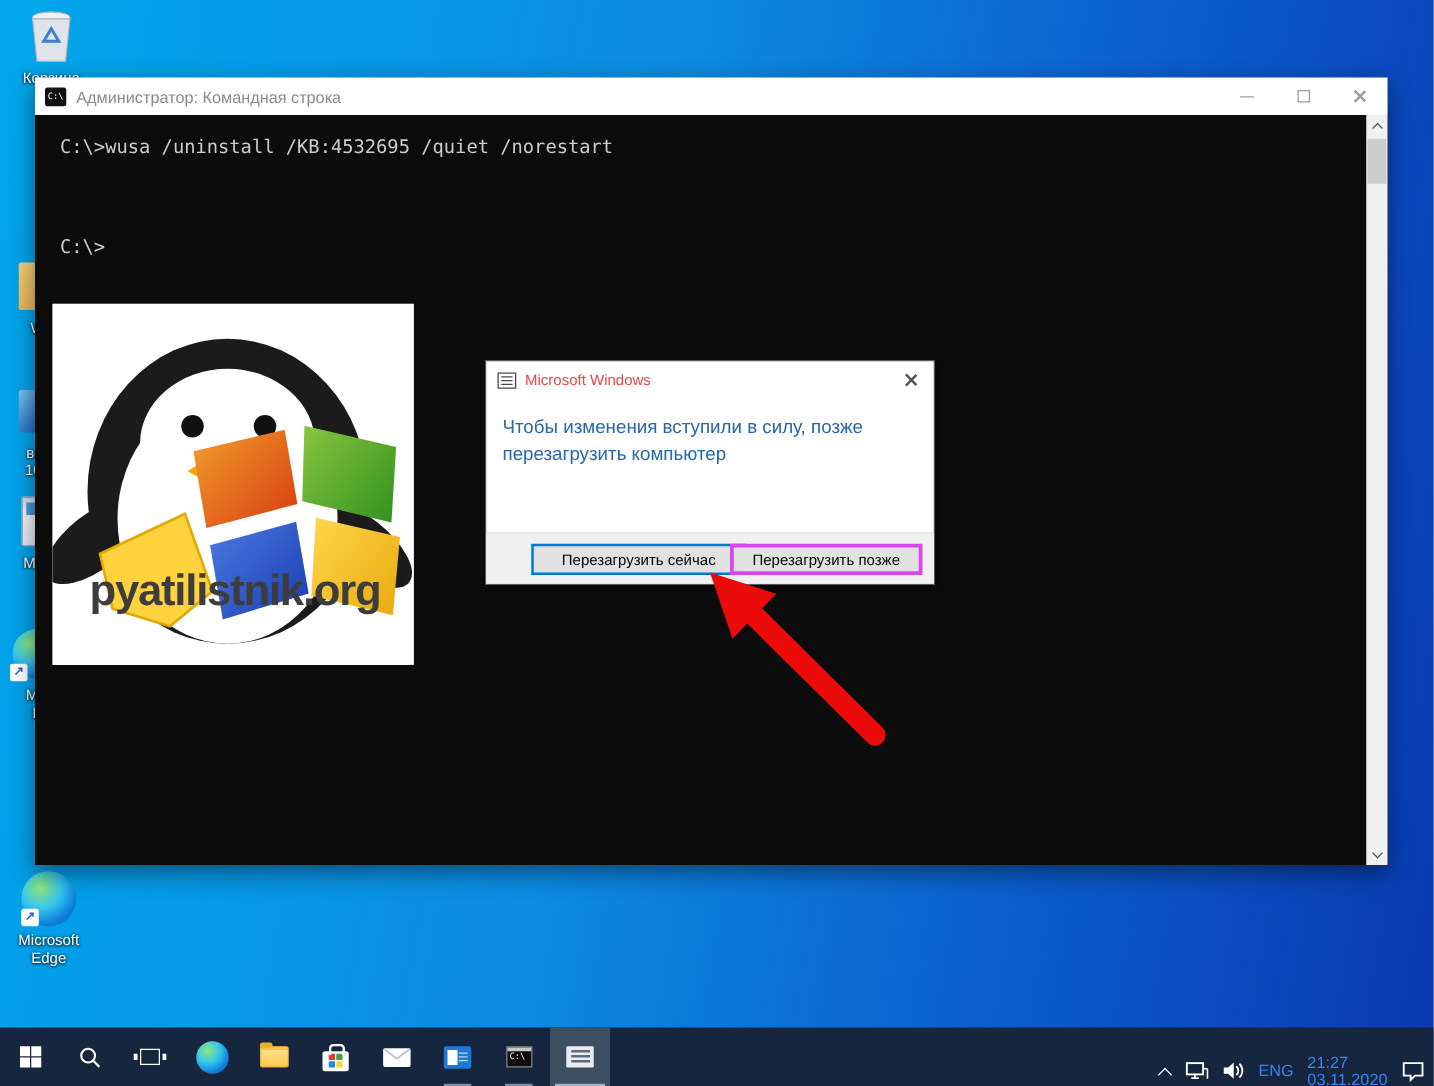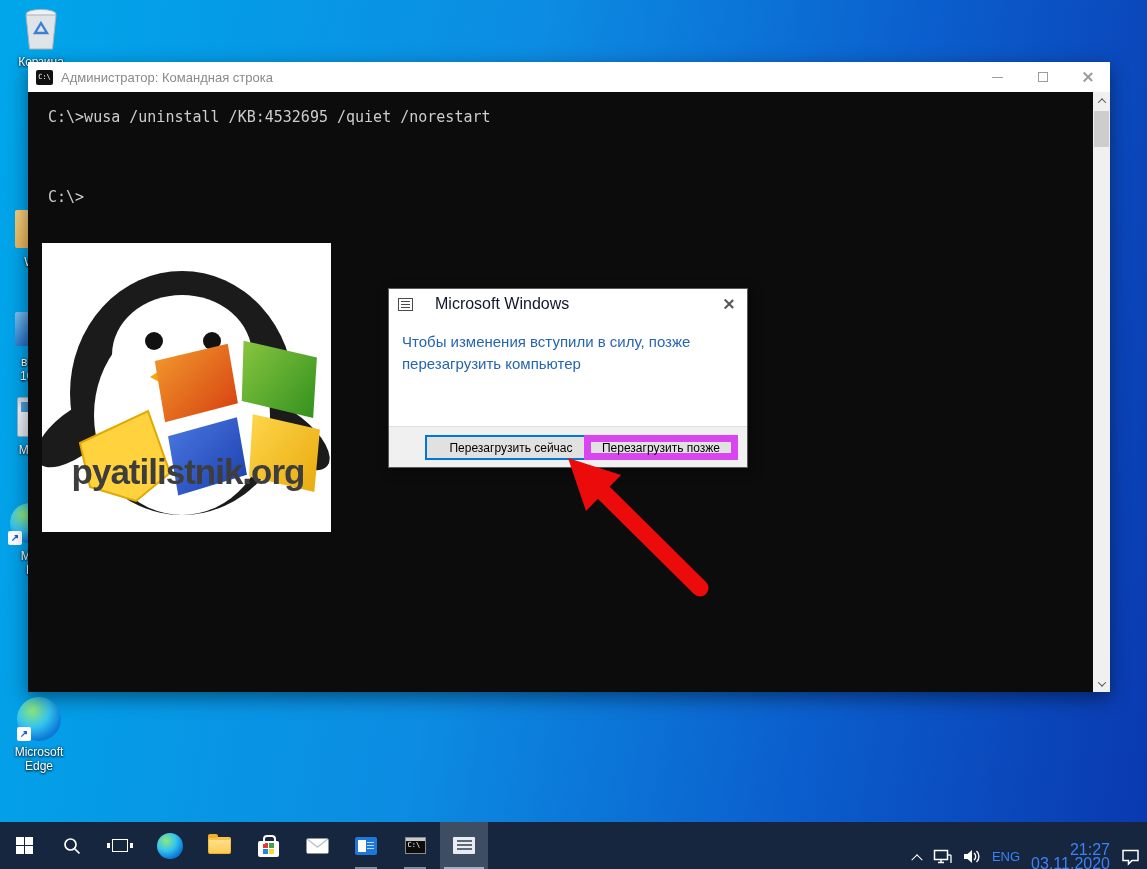--- a/index.html
+++ b/index.html
@@ -50,32 +50,32 @@
 
   
   #penguin-box { position:absolute; left:42px; top:243px; width:289px; height:289px; background:#fff; z-index:3; }
 
   
   #restart-dialog { position:absolute; left:388px; top:288px; width:360px; height:180px; background:#fff;
     border:1px solid #5a5a5a; box-shadow:3px 3px 10px rgba(0,0,0,.5); z-index:4; }
   #dialog-titlebar { position:relative; height:30px; display:flex; align-items:center; }
   .dlg-icon { width:15px; height:13px; border:1px solid #4a4a4a; margin-left:9px; position:relative; background:#fff; }
   .dlg-icon::before { content:""; position:absolute; left:2px; top:2px; right:2px; height:1.5px; background:#4a4a4a; box-shadow:0 3px 0 #4a4a4a, 0 6px 0 #4a4a4a; }
-  #dialog-title { margin-left:22px; font-size:16px; color:#0f172a; }
+  #dialog-title { margin-left:7px; font-size:12px; color:#ef4444; }
   #dialog-close { position:absolute; right:0; top:0; width:36px; height:30px; display:flex; align-items:center; justify-content:center; }
   .glyph-x-dark { position:relative; width:12px; height:12px; }
   .glyph-x-dark::before,.glyph-x-dark::after { content:""; position:absolute; left:5px; top:0; width:1.5px; height:12px; background:#555; }
   .glyph-x-dark::before { transform:rotate(45deg);} .glyph-x-dark::after { transform:rotate(-45deg);}
   #dialog-heading { position:absolute; left:13px; top:42px; width:322px; font-size:15px; line-height:22px; color:#2665b2; }
   #dialog-body { position:absolute; left:13px; top:97px; width:330px; font-size:12px; line-height:16px; color:#111; }
   #dialog-strip { position:absolute; left:0; right:0; bottom:0; height:41px; background:#f0f0f0; border-top:1px solid #dfdfdf; }
   .dlg-btn { position:absolute; top:8px; height:25px; background:#e1e1e1; font-size:12px; color:#000;
     display:flex; align-items:center; justify-content:center; font-family:"Liberation Sans",sans-serif; }
   #btn-restart-now { left:36px; width:172px; border:2px solid #0078d7; }
-  #btn-restart-later { left:195px; width:154px; border:7px solid #d946ef; }
+  #btn-restart-later { left:195px; width:154px; border:3px solid #d946ef; }
 
   
   #red-arrow { position:absolute; left:540px; top:450px; z-index:6; }
 
   
   #taskbar { position:absolute; left:0; right:0; bottom:0; height:47px; background:#16263f; z-index:10; }
   .tb-cell { position:absolute; top:0; width:48px; height:47px; display:flex; align-items:center; justify-content:center; }
   .tb-active { background:#3d4e63; }
   .run-ind { position:absolute; bottom:0; left:13px; right:13px; height:2px; background:#7d8fa5; }
   .run-ind-active { left:4px; right:4px; background:#9fb1c6; }
@@ -98,21 +98,21 @@
     box-shadow:0 3px 0 #bcd9f5, 0 6px 0 #bcd9f5; }
   .cmdtb-icon { position:relative; width:21px; height:17px; background:#0c0c0c; border:1px solid #8a8a8a;
     color:#fff; font-family:"DejaVu Sans Mono",monospace; font-size:7px; line-height:8px; padding:3px 0 0 2px; }
   .cmdtb-icon::before { content:""; position:absolute; left:0; top:0; right:0; height:2.5px; background:#c9c9c9; }
   .dlgtb-icon { position:relative; width:22px; height:17px; background:#e9edf2; border-radius:1px; }
   .dlgtb-icon::before { content:""; position:absolute; left:4px; top:3px; right:3px; height:2px; background:#5b6b7d;
     box-shadow:0 4px 0 #5b6b7d, 0 8px 0 #5b6b7d; }
   #tray { position:absolute; right:6px; top:3px; height:63px; display:flex; align-items:center; gap:11px; color:#3b82f6; }
   .tray-item { display:flex; align-items:center; justify-content:center; }
   #tray-lang { font-size:13px; }
-  #tray-clock { text-align:right; font-size:16px; line-height:14px; }
+  #tray-clock { text-align:left; font-size:13px; line-height:14px; }
   .chev-up-tray { width:8px; height:8px; border-left:1.6px solid #fff; border-top:1.6px solid #fff; transform:rotate(45deg) translate(2px,2px); }
 </style>
 </head>
 <body>
 
 <div id="screen">
 
   <div class="dicon" style="left:10px;top:6px;">
     <div class="dicon-img">
       <svg width="42" height="46" viewBox="0 0 42 46">

